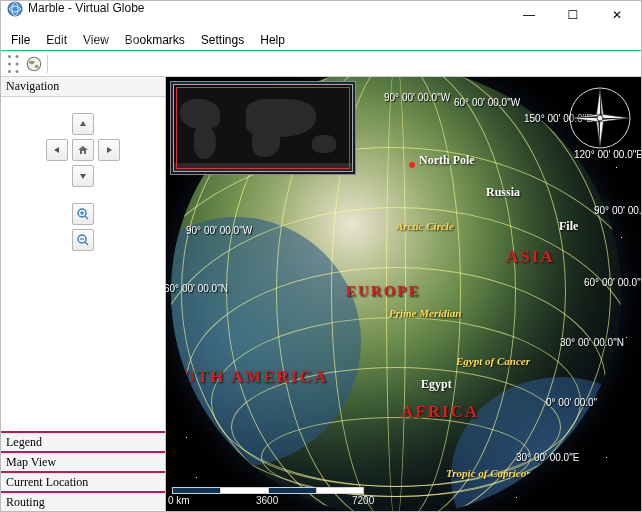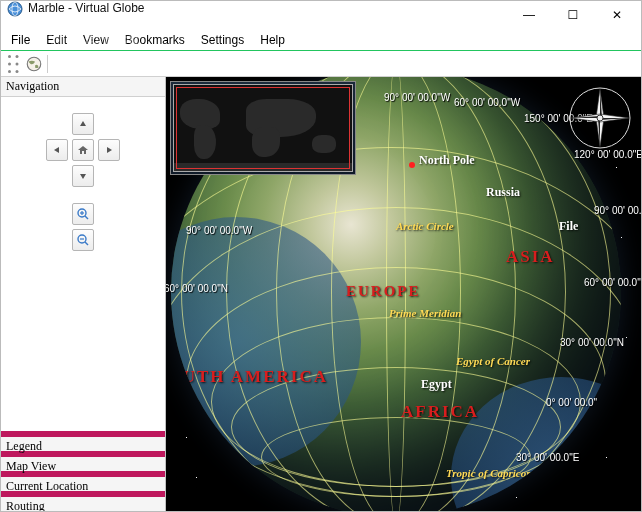--- a/index.html
+++ b/index.html
@@ -16,21 +16,21 @@
   .tb-sep { width: 1px; height: 18px; background: #ccc; margin: 0 2px; }
   .search-input { flex: 1; border: none; outline: none; font-size: 12px; color: #888; padding: 2px; }
   .main { display: flex; height: calc(100% - 76px); }
   .sidebar { width: 165px; border-right: 1px solid #c0c0c0; display: flex; flex-direction: column; background: #fff; }
   .panel-title { height: 20px; padding: 2px 5px; border-bottom: 1px solid #d0d0d0; background: #f5f5f5; font-family: "SimSun", serif; font-size: 12px; }
   .nav-pad { flex: 1; display: flex; flex-direction: column; align-items: center; padding-top: 16px; gap: 4px; }
   .nav-row { display: flex; justify-content: center; gap: 4px; }
   .nav-btn { width: 22px; height: 22px; border: 1px solid #b5b5b5; border-radius: 2px; background: linear-gradient(#fdfdfd,#ececec); display: flex; align-items: center; justify-content: center; }
   .zoom-group { margin-top: 12px; display: flex; flex-direction: column; gap: 4px; align-items: center; }
   .sidebar-tabs { }
-  .side-tab { height: 20px; padding: 2px 5px; border-top: 6px solid #be185d; background: #f5f5f5; font-family: "SimSun", serif; font-size: 12px; cursor: default; }
+  .side-tab { height: 20px; padding: 2px 5px; border-top: 2px solid #be185d; background: #f5f5f5; font-family: "SimSun", serif; font-size: 12px; cursor: default; }
   .map-view { flex: 1; position: relative; background: #000; overflow: hidden; }
   .starfield { position: absolute; inset: 0; background: #000; }
   .star { position: absolute; width: 1px; height: 1px; background: #fff; }
   .globe { position: absolute; left: 5px; top: -10px; width: 450px; height: 450px; border-radius: 50%; background: radial-gradient(circle at 40% 35%, #e8e5d2 0%, #c2c89d 10%, #8fa668 22%, #6b8d4c 32%, #476b3d 45%, #2f4d3a 60%, #15283a 78%, #071220 100%); box-shadow: inset -60px -60px 100px rgba(0,0,0,0.7), 0 0 30px rgba(50,80,120,0.3); overflow: hidden; }
   .ocean { position:absolute; border-radius:50%; background: radial-gradient(circle, rgba(60,110,160,0.7), rgba(30,70,120,0.5)); }
   .grid-line { position: absolute; border: 1px solid rgba(255,255,150,0.6); border-radius: 50%; }
   .label { position: absolute; font-family: "Times New Roman", serif; font-weight: bold; text-shadow: 1px 1px 2px rgba(0,0,0,0.8); pointer-events: none; white-space: nowrap; }
   .label-continent { color: #d81e1e; font-size: 17px; letter-spacing: 2px; }
   .label-country { color: #fff; font-size: 12px; }
   .label-feature { color: #ffda55; font-size: 11px; font-style: italic; }
@@ -245,14 +245,27 @@
         <polygon points="33,4 37,33 33,62 29,33" fill="#f5f5f5" stroke="#222" stroke-width="0.6"></polygon>
         <polygon points="4,33 33,29 62,33 33,37" fill="#f5f5f5" stroke="#222" stroke-width="0.6"></polygon>
         <polygon points="33,4 35,33 33,33" fill="#222"></polygon>
         <polygon points="62,33 33,35 33,33" fill="#222"></polygon>
         <polygon points="33,62 31,33 33,33" fill="#222"></polygon>
         <polygon points="4,33 33,31 33,33" fill="#222"></polygon>
         <circle cx="33" cy="33" r="3" fill="#eee" stroke="#333"></circle>
       </svg>
     </div>
 
+    <div class="scale-bar">
+      <div style="position:relative; width:200px; height:20px;">
+        <div style="position:absolute; top:2px; left:0; display:flex;">
+          <div class="scale-seg dark" style="width:48px"></div>
+          <div class="scale-seg light" style="width:48px"></div>
+          <div class="scale-seg dark" style="width:48px"></div>
+          <div class="scale-seg light" style="width:48px; border-right:1px solid #d0d0d0;"></div>
+        </div>
+        <span class="scale-tick" style="left:-4px">0 km</span>
+        <span class="scale-tick" style="left:84px">3600</span>
+        <span class="scale-tick" style="left:180px">7200</span>
+      </div>
+    </div>
   </div>
 </div>
 
 </body></html>

